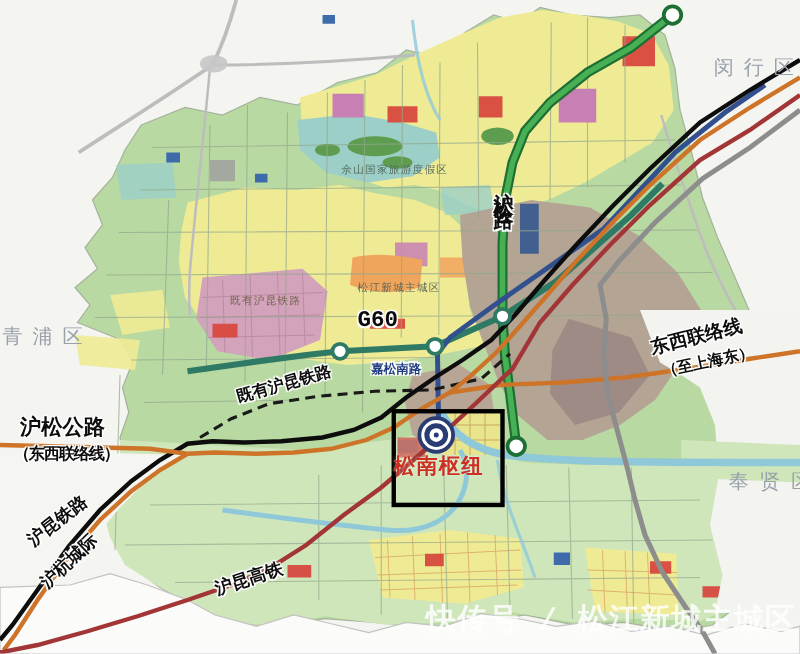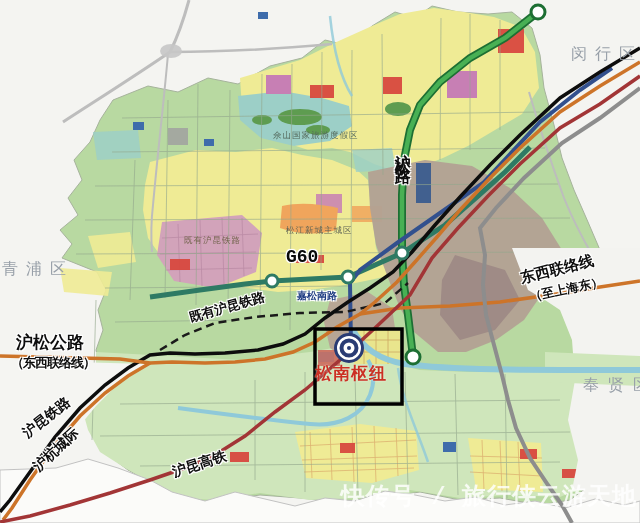--- a/index.html
+++ b/index.html
@@ -202,15 +202,15 @@
 <div class="lbl rail-lbl halo" style="left:173px;top:466px;transform:rotate(-18deg);">沪昆高铁</div>
 <div class="lbl ew halo" style="left:521px;top:272px;transform:rotate(-14deg);">东西联络线</div>
 <div class="lbl ewdir halo" style="left:530px;top:292px;transform:rotate(-12deg);">（至上海东）</div>
 
 <div class="lbl songnan" style="left:315px;top:366px;">松南枢纽</div>
 
 <div class="lbl tiny" style="left:273px;top:132px;color:#54695c;">佘山国家旅游度假区</div>
 <div class="lbl tiny" style="left:286px;top:227px;color:#5f6455;">松江新城主城区</div>
 <div class="lbl tiny" style="left:184px;top:237px;color:#74654f;">既有沪昆铁路</div>
 
-<div class="lbl watermark" style="left:335px;top:485px;">快传号 / 旅行侠云游天地</div>
+<div class="lbl watermark" style="left:335px;top:485px;">快传号 / 松江新城主城区</div>
 
 </div>
 
 </body></html>

